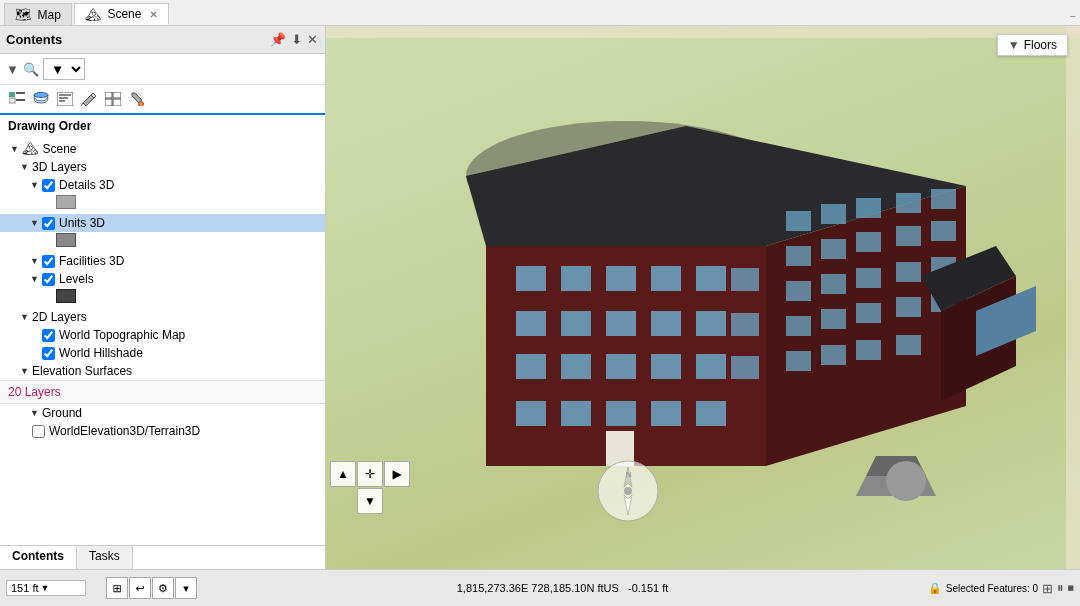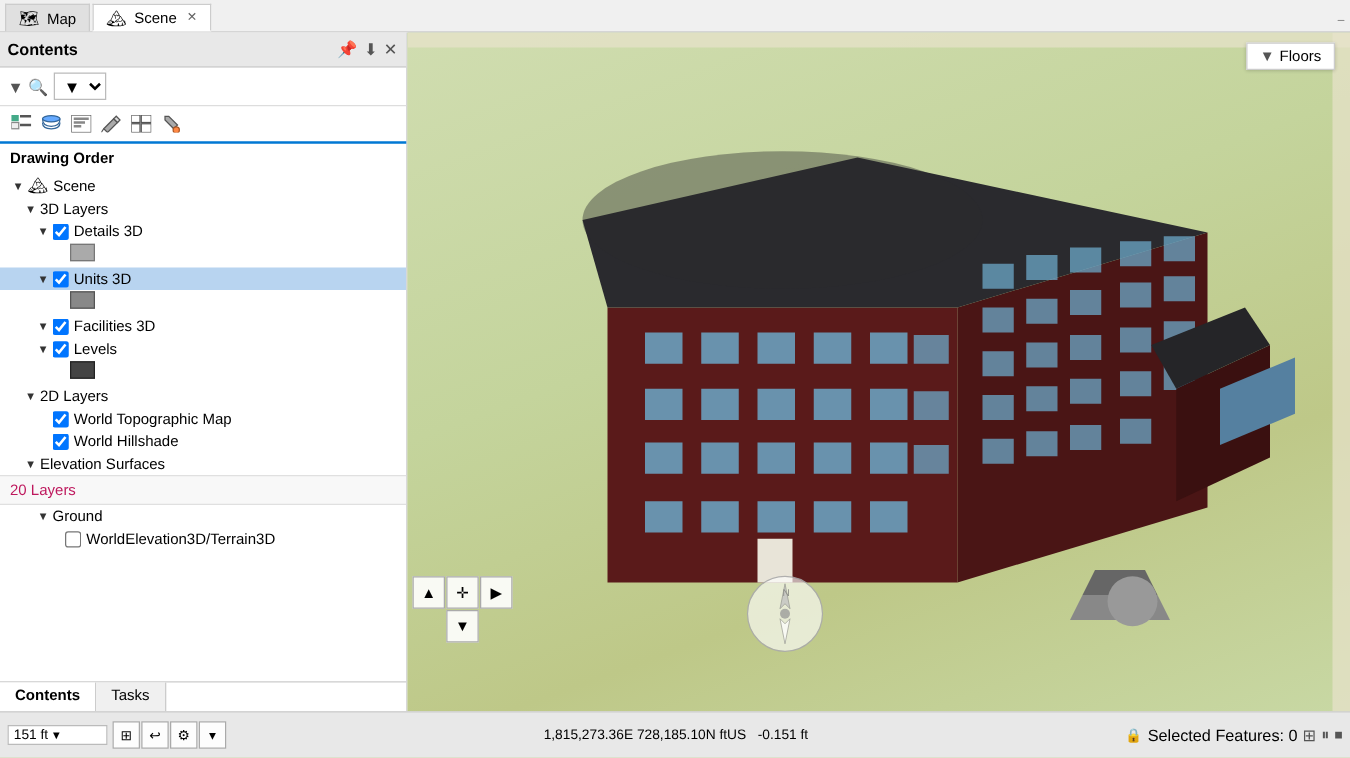--- a/index.html
+++ b/index.html
@@ -29,42 +29,42 @@
     .toolbar { display: flex; align-items: center; padding: 3px 6px; border-bottom: 2px solid #0078d4; gap: 2px; }
     .tool-icon { width: 22px; height: 22px; display: flex; align-items: center; justify-content: center; cursor: pointer; border: 1px solid transparent; font-size: 14px; color: #333; }
 
     
     .layer-tree { flex: 1; overflow-y: auto; padding: 4px 0; }
     .tree-item { display: flex; align-items: center; padding: 2px 4px; cursor: pointer; white-space: nowrap; }
     .tree-item.selected { background: #b8d4f0; }
     .indent-1 { padding-left: 10px; }
     .indent-2 { padding-left: 20px; }
     .indent-3 { padding-left: 30px; }
-    .indent-4 { padding-left: 40px; }
+    .indent-4 { padding-left: 20px; }
     .expand-icon { font-size: 9px; margin-right: 2px; color: #333; min-width: 10px; }
     .checkbox { width: 13px; height: 13px; margin-right: 4px; flex-shrink: 0; }
     .layer-label { font-size: 12px; }
 
     
     .layers-count-row { padding: 4px 8px; color: #be185d; font-size: 12px; border-top: 1px solid #e0e0e0; border-bottom: 1px solid #e0e0e0; background: #f8f8f8; }
 
     
     .sidebar-bottom-tabs { display: flex; border-top: 1px solid #ccc; height: 24px; }
     .bottom-tab { padding: 3px 12px; font-size: 12px; cursor: pointer; border-right: 1px solid #ccc; background: #f0f0f0; }
     .bottom-tab.active { background: #fff; font-weight: bold; }
 
     
     .map-area { flex: 1; position: relative; background: #c8d8a0; overflow: hidden; }
 
     
     .floors-btn { position: absolute; top: 8px; right: 12px; display: flex; align-items: center; gap: 4px; background: #fff; border: 1px solid #ccc; padding: 3px 10px; cursor: pointer; font-size: 12px; box-shadow: 0 1px 3px rgba(0,0,0,0.2); }
     .nav-btn { width: 26px; height: 26px; background: rgba(255,255,255,0.9); border: 1px solid #aaa; display: flex; align-items: center; justify-content: center; cursor: pointer; font-size: 12px; }
 
     
-    .status-bar { height: 28px; background: #e8e8e8; border-top: 1px solid #ccc; display: flex; align-items: center; padding: 18px 6px; gap: 4px; font-size: 11px; }
+    .status-bar { height: 28px; background: #e8e8e8; border-top: 1px solid #ccc; display: flex; align-items: center; padding: 18px 6px; gap: 20px; font-size: 11px; }
     .map-nav-icon { width: 22px; height: 22px; background: rgba(255,255,255,0.9); border: 1px solid #aaa; display: flex; align-items: center; justify-content: center; cursor: pointer; font-size: 11px; }
 
     
     .building-svg { position: absolute; top: 30px; left: 100px; }
   </style>
 </head>
 <body>
 
 <div style="height:26px; background:#f0f0f0; border-bottom:1px solid #ccc; display:flex; align-items:flex-end; padding:0 4px; gap:2px;">
   <div class="tab inactive">
@@ -376,19 +376,19 @@
   </div>
 
   <div style="flex:1; text-align:center; font-size:11px;">
     <span>1,815,273.36E 728,185.10N ftUS</span>
     &nbsp;
     <span>-0.151 ft</span>
   </div>
 
   <div style="margin-left:auto; display:flex; align-items:center; gap:4px;">
     <span style="font-size:11px; color:#555;">🔒</span>
-    <span style="font-size:13px;">Selected Features: 0</span>
+    <span style="font-size:10px;">Selected Features: 0</span>
     <span style="font-size:13px; color:#555; cursor:pointer;">⊞</span>
     <span style="font-size:13px; color:#555; cursor:pointer;">⏸</span>
     <span style="font-size:13px; color:#555; cursor:pointer;">⏹</span>
   </div>
 
 </div>
 
 </body></html>

